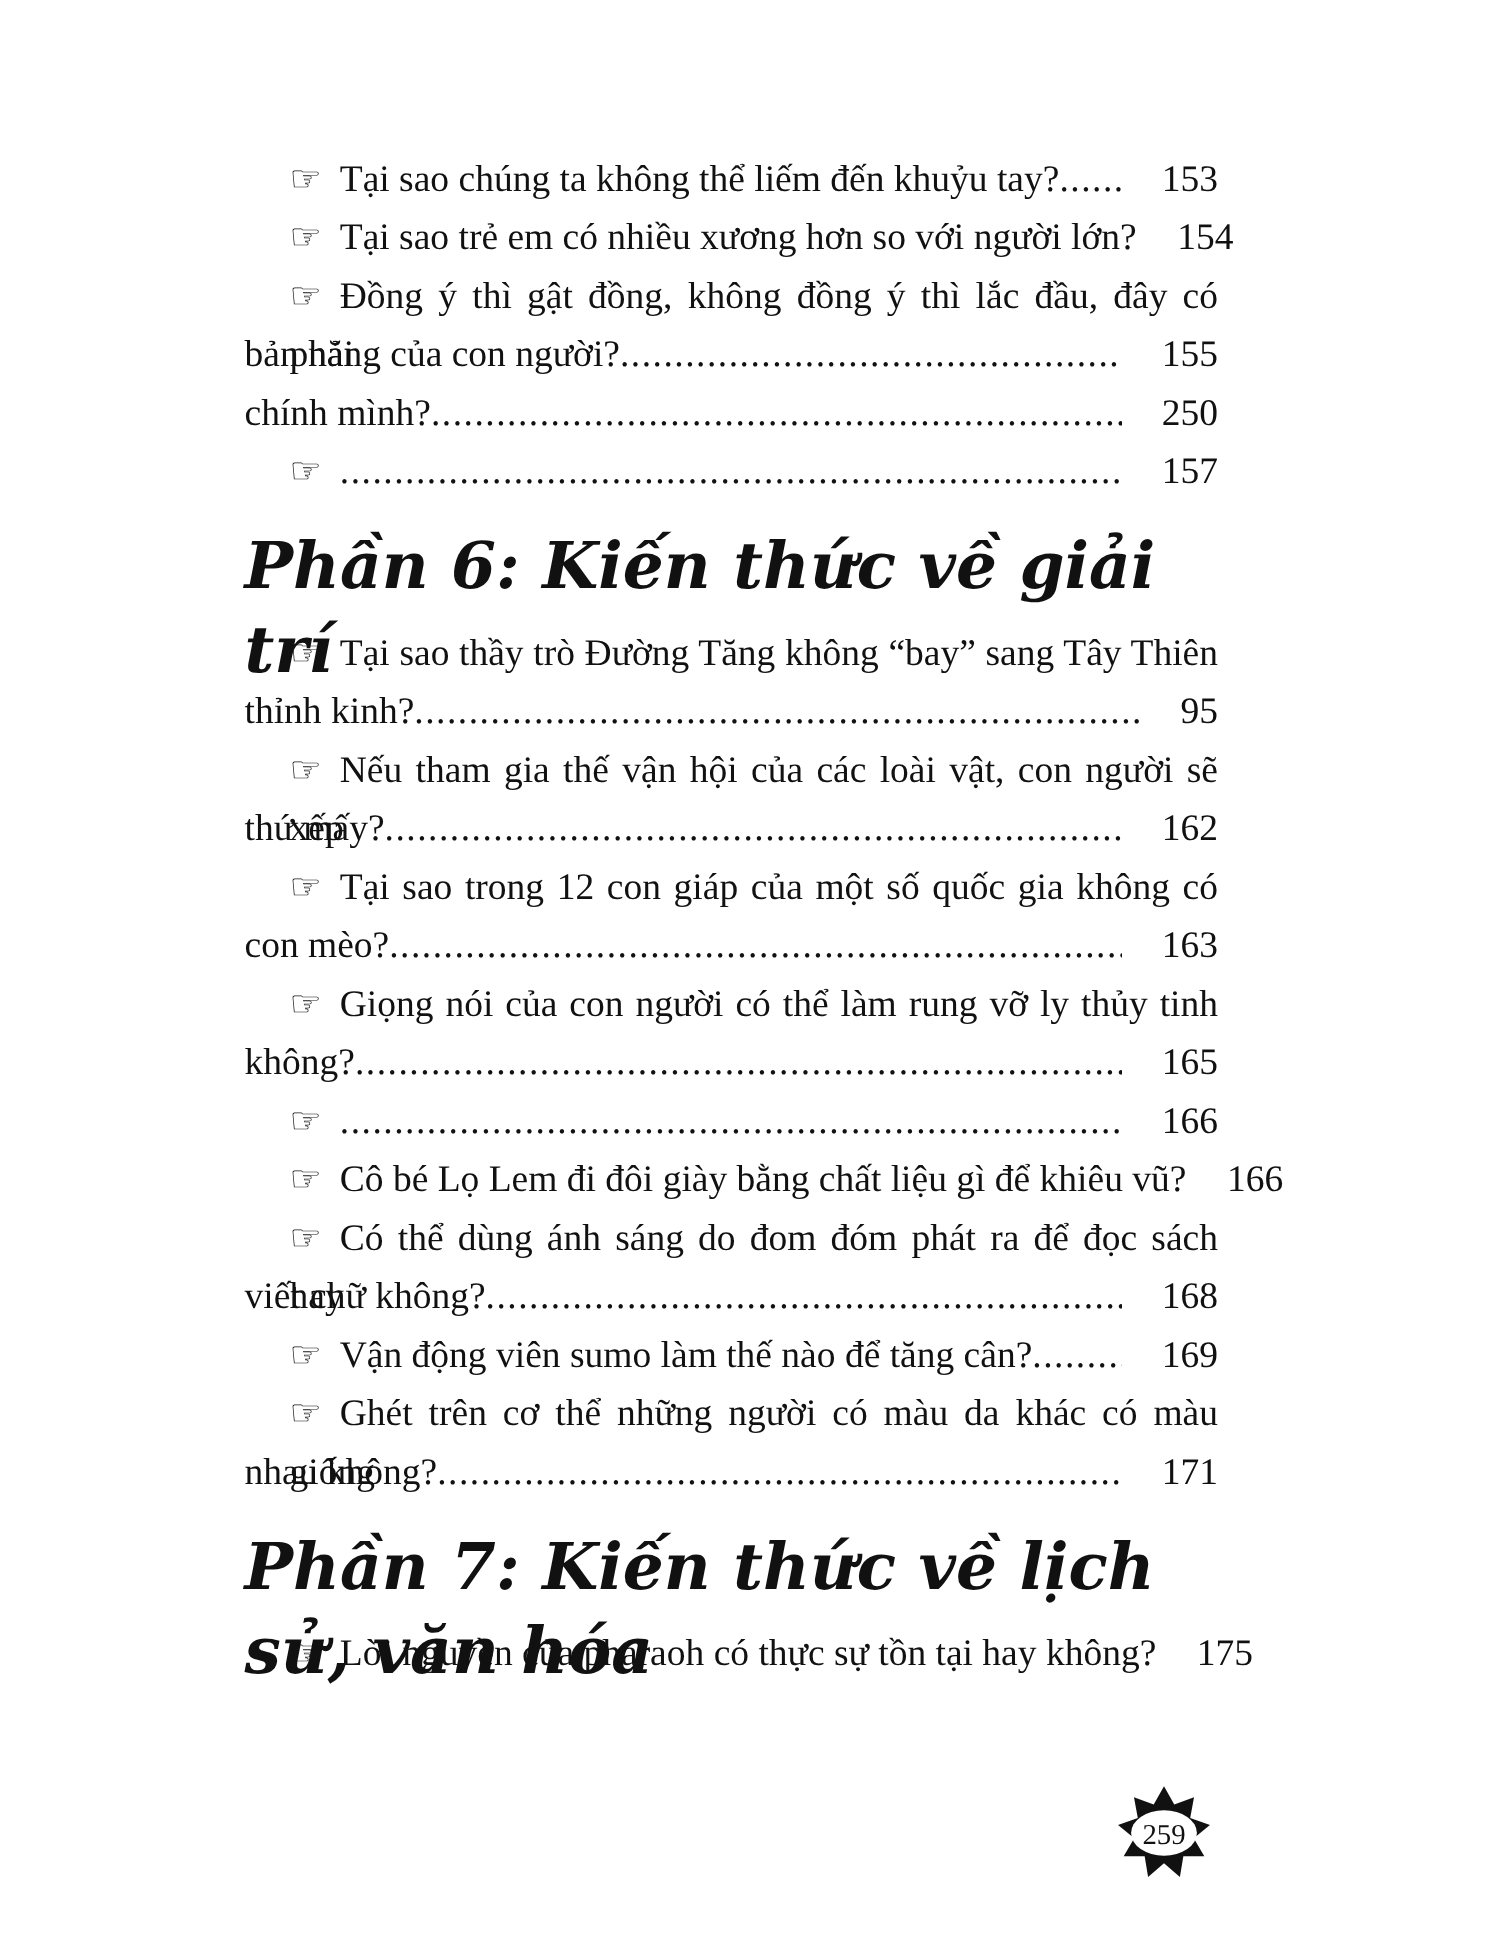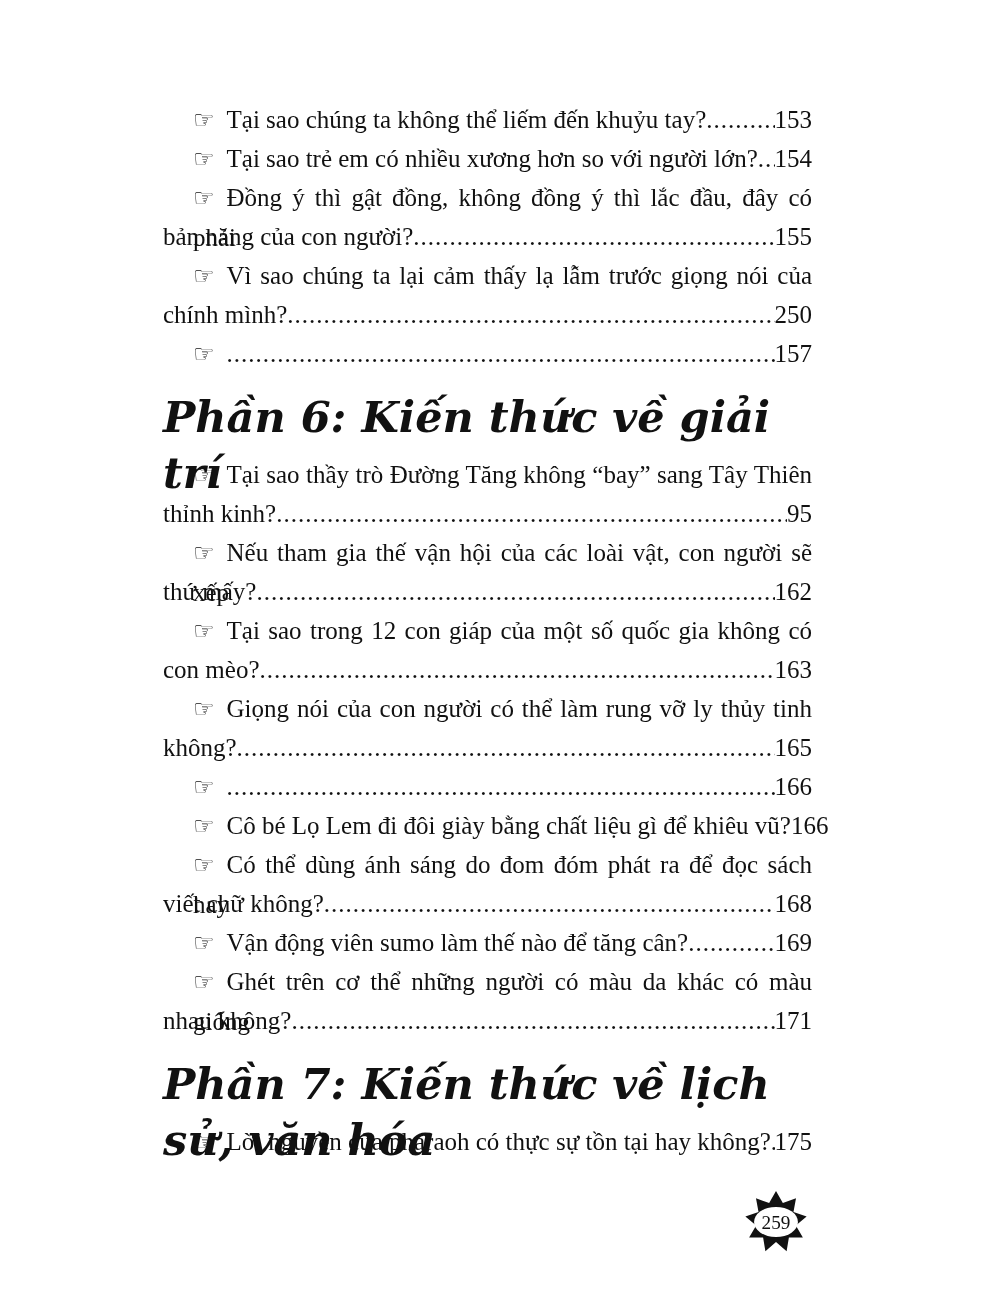--- a/index.html
+++ b/index.html
@@ -41,21 +41,21 @@
   }
   .line.first { padding-left: 30px; }
   .line.end .txt { flex: 0 0 auto; white-space: nowrap; }
   .line.end .dots {
     flex: 1 1 auto;
     min-width: 0;
     overflow: hidden;
     white-space: nowrap;
     letter-spacing: 1px;
   }
-  .line.end .pg { flex: 0 0 auto; }
+  .line.end .pg { flex: 0 0 auto; margin-left: 27px; }
   .hand {
     font-family: "DejaVu Sans", sans-serif;
     font-size: 24px;
     margin-right: 12px;
     flex: 0 0 auto;
   }
   .section-heading {
     font-family: "DejaVu Serif", serif;
     font-style: italic;
     font-weight: bold;
@@ -102,21 +102,20 @@
       </div>
       <div class="toc-item">
         <div class="line mid first"><span class="hand">☞</span>Đồng ý thì gật đồng, không đồng ý thì lắc đầu, đây có phải</div>
         <div class="line end">
           <span class="txt">bản năng của con người?</span>
           <span class="dots">............................................................................................................................................................................................................................</span>
           <span class="pg">155</span>
         </div>
       </div>
       <div class="toc-item">
-        <div class="line mid first"><span class="hand">☞</span>Vì sao chúng ta lại cảm thấy lạ lẫm trước giọng nói của</div>
         <div class="line end">
           <span class="txt">chính mình?</span>
           <span class="dots">............................................................................................................................................................................................................................</span>
           <span class="pg">250</span>
         </div>
       </div>
       <div class="toc-item">
         <div class="line end first">
           <span class="hand">☞</span>
           <span class="dots">............................................................................................................................................................................................................................</span>

